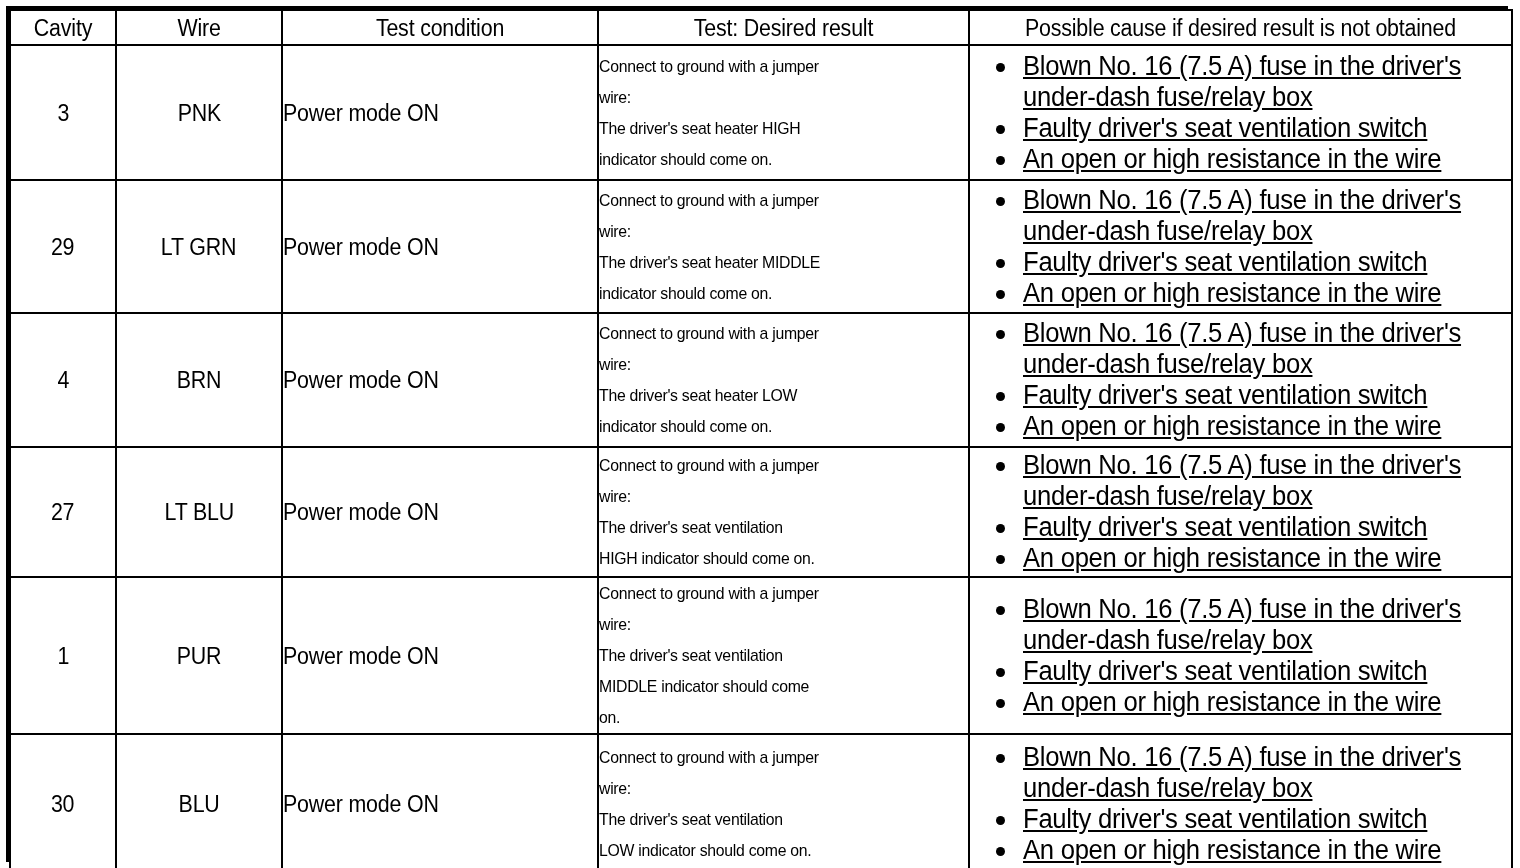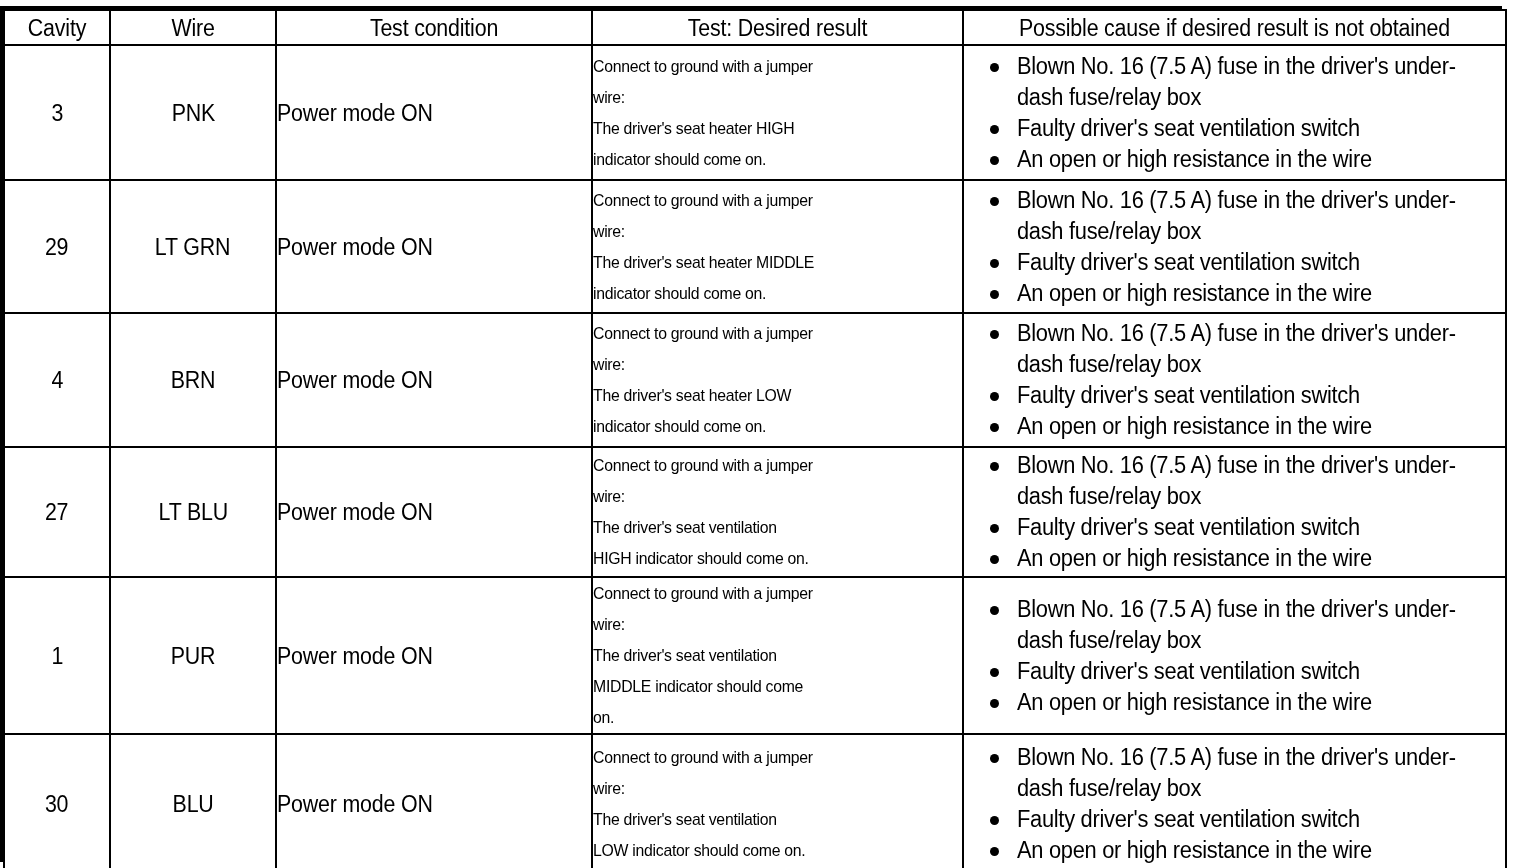--- a/index.html
+++ b/index.html
@@ -10,21 +10,21 @@
   body {
     width: 1520px;
     height: 868px;
     font-family: "Liberation Sans", "DejaVu Sans", sans-serif;
     color: #000000;
     overflow: hidden;
   }
 
   #table-wrap {
     position: absolute;
-    left: 0;
+    left: 6px;
     top: 6px;
     width: 1502px;
     height: 856px;
     box-sizing: border-box;
     border: 3px solid #000000;
     background: #f97316;
   }
 
   table.spec {
     border-collapse: collapse;
@@ -100,22 +100,23 @@
   .cell-test .test-line {
     display: block;
     transform: scaleX(0.93);
     transform-origin: left center;
     white-space: nowrap;
   }
 
   .cell-cause {
     vertical-align: top;
     padding: 8px 4px 4px 0px;
-    font-size: 23px;
+    font-size: 27px;
     letter-spacing: -0.3px;
+    text-decoration: underline;
   }
 
   ul.cause-list {
     list-style: none;
     margin: 0;
     padding: 0;
   }
   ul.cause-list li {
     position: relative;
     padding-left: 53px;

